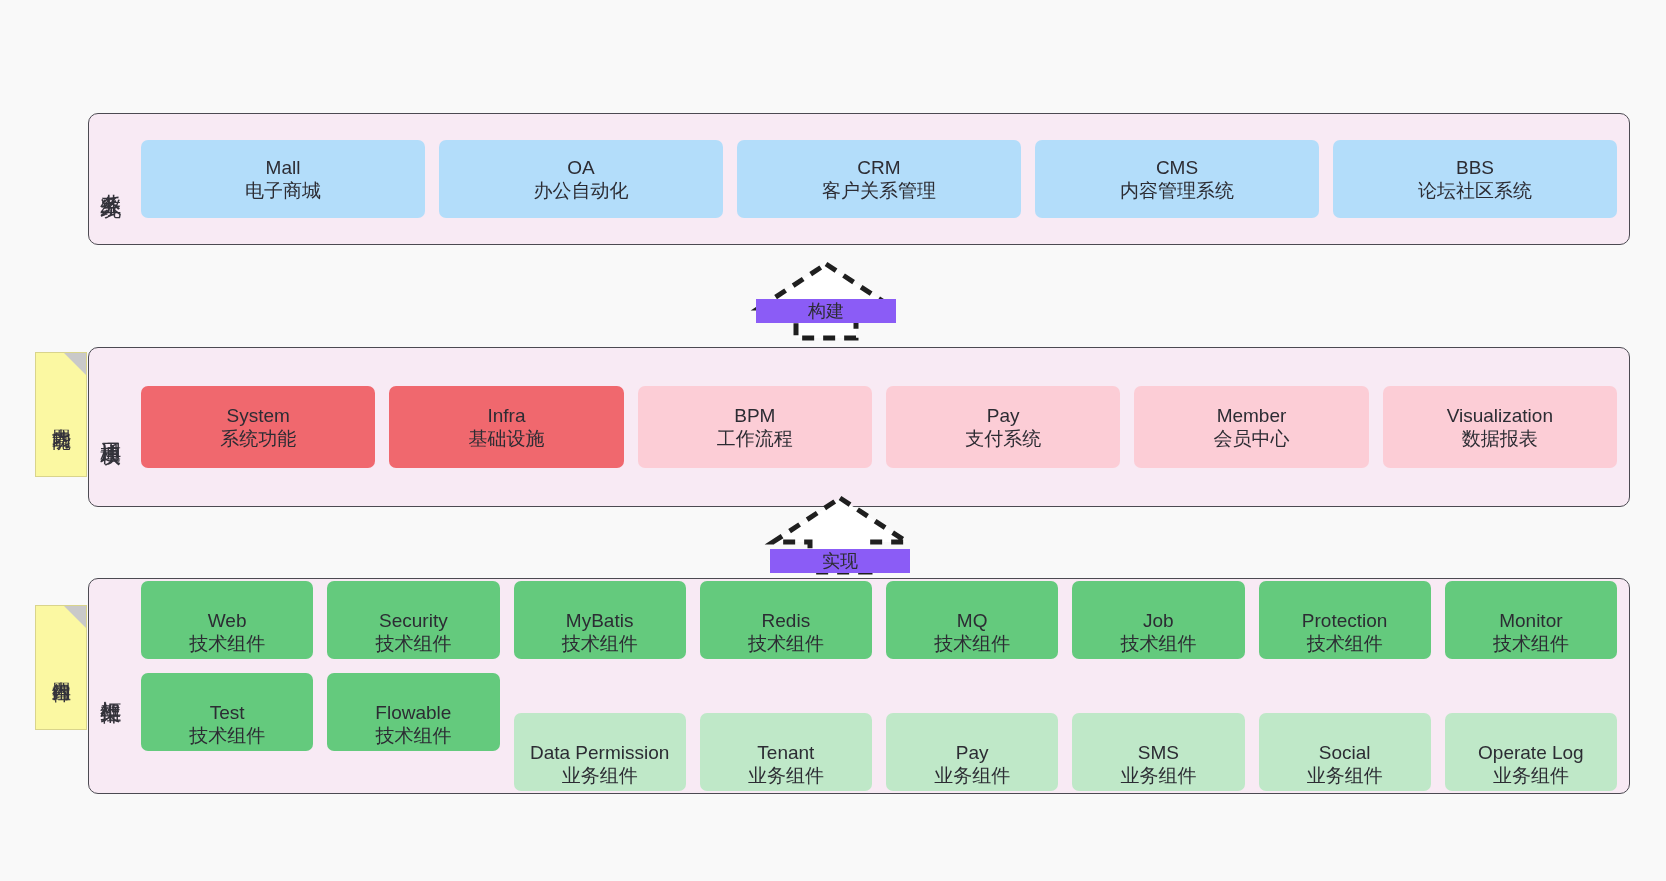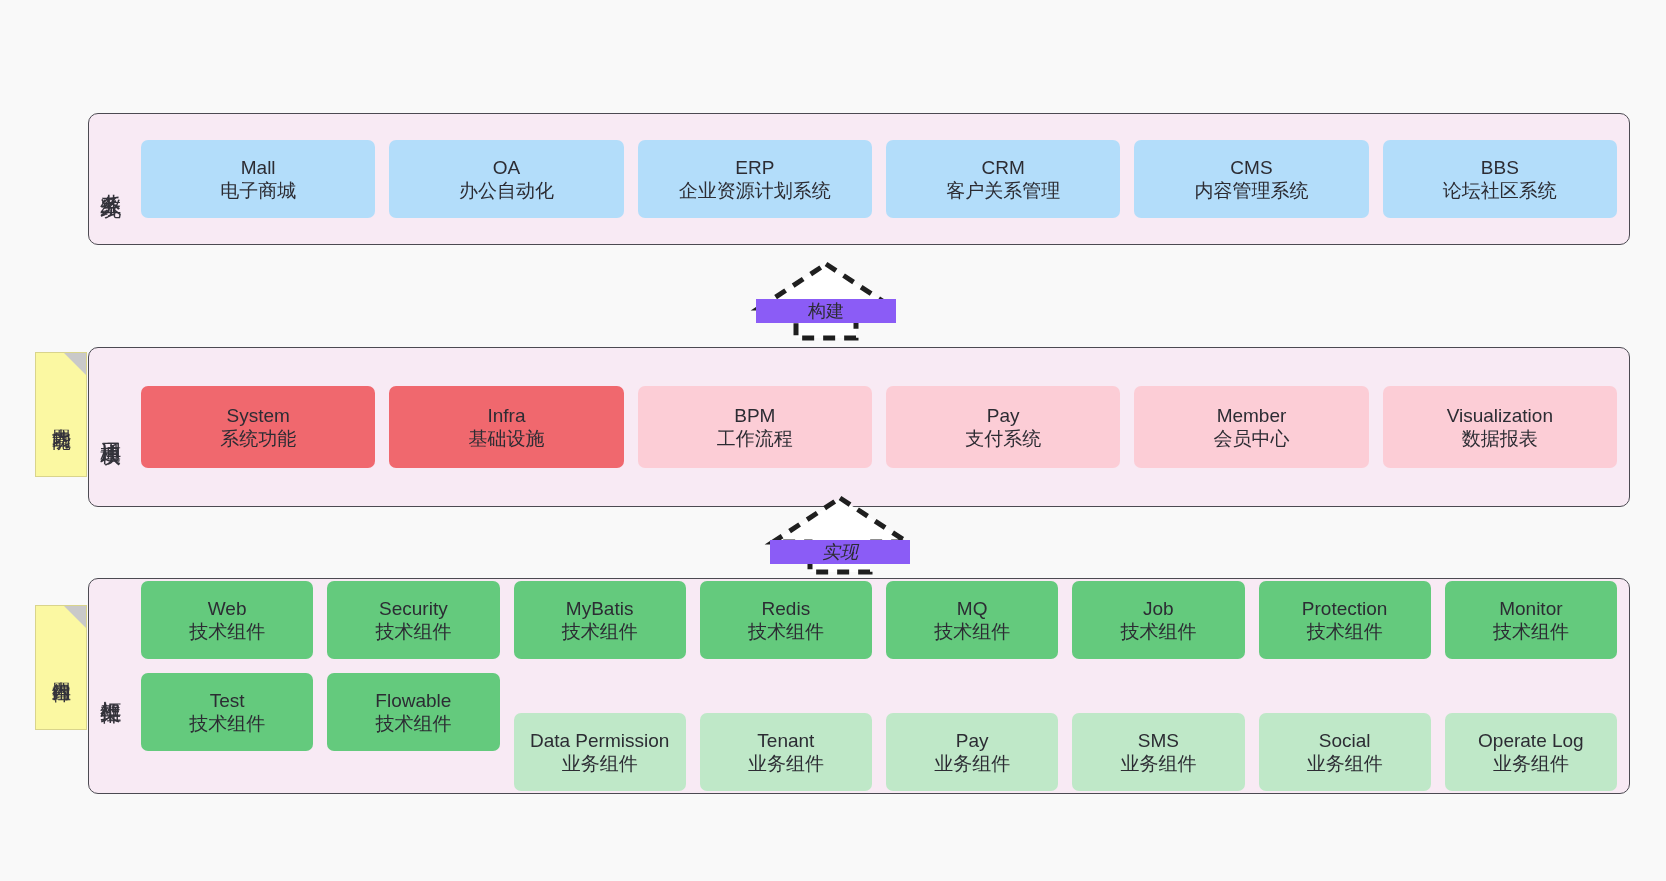--- a/index.html
+++ b/index.html
@@ -75,21 +75,21 @@
     font-size: 19px;
     line-height: 1.22;
     color: #2c2c33;
     padding: 4px 6px;
   }
   .card .name { white-space: normal; }
   .card .sub  { white-space: nowrap; }
 
   .card.h-biz    { height: 78px; }
   .card.h-common { height: 82px; }
-  .card.h-comp   { height: 78px; }
+  .card.h-comp   { height: 78px; justify-content: flex-end; }
 
   .c-blue      { background: #b3ddfa; }
   .c-red       { background: #f0686e; }
   .c-pink      { background: #fccdd6; }
   .c-green     { background: #64ca7d; }
   .c-lightgreen{ background: #bfe8c8; margin-top: 40px; }
 
   
   .sticky {
     position: absolute;
@@ -143,24 +143,20 @@
       <div class="row">
         <div class="card h-biz c-blue">
           <span class="name">Mall</span>
           <span class="sub">电子商城</span>
         </div>
         <div class="card h-biz c-blue">
           <span class="name">OA</span>
           <span class="sub">办公自动化</span>
         </div>
         <div class="card h-biz c-blue">
-          <span class="name">ERP</span>
-          <span class="sub">企业资源计划系统</span>
-        </div>
-        <div class="card h-biz c-blue">
           <span class="name">CRM</span>
           <span class="sub">客户关系管理</span>
         </div>
         <div class="card h-biz c-blue">
           <span class="name">CMS</span>
           <span class="sub">内容管理系统</span>
         </div>
         <div class="card h-biz c-blue">
           <span class="name">BBS</span>
           <span class="sub">论坛社区系统</span>
@@ -210,21 +206,21 @@
           <span class="sub">数据报表</span>
         </div>
       </div>
     </div>
   </div>
 
   <div class="arrow" id="connector-implement" style="left:770px; top:495px; width:140px; height:80px;">
     <svg width="140" height="80" viewBox="0 0 140 80" aria-hidden="true">
       <path d="M70 3 L137 47 L100 47 L100 77 L40 77 L40 47 L3 47 Z" fill="#ffffff" stroke="#1f1f1f" stroke-width="5" stroke-dasharray="12 9" stroke-linejoin="miter"></path>
     </svg>
-    <div class="arrow-label" style="top:45px;font-style:italic;">实现</div>
+    <div class="arrow-label" style="top:54px;">实现</div>
   </div>
 
   <div class="sticky" id="sticky-framework" style="left:35px; top:605px; width:52px; height:125px;">
     <span class="fold"></span>
     <span>内置组件</span>
   </div>
 
   <div class="layer" id="layer-framework" style="left:88px; top:578px; width:1542px; height:216px;">
     <div class="layer-title">框架组件</div>
     <div class="layer-body">

